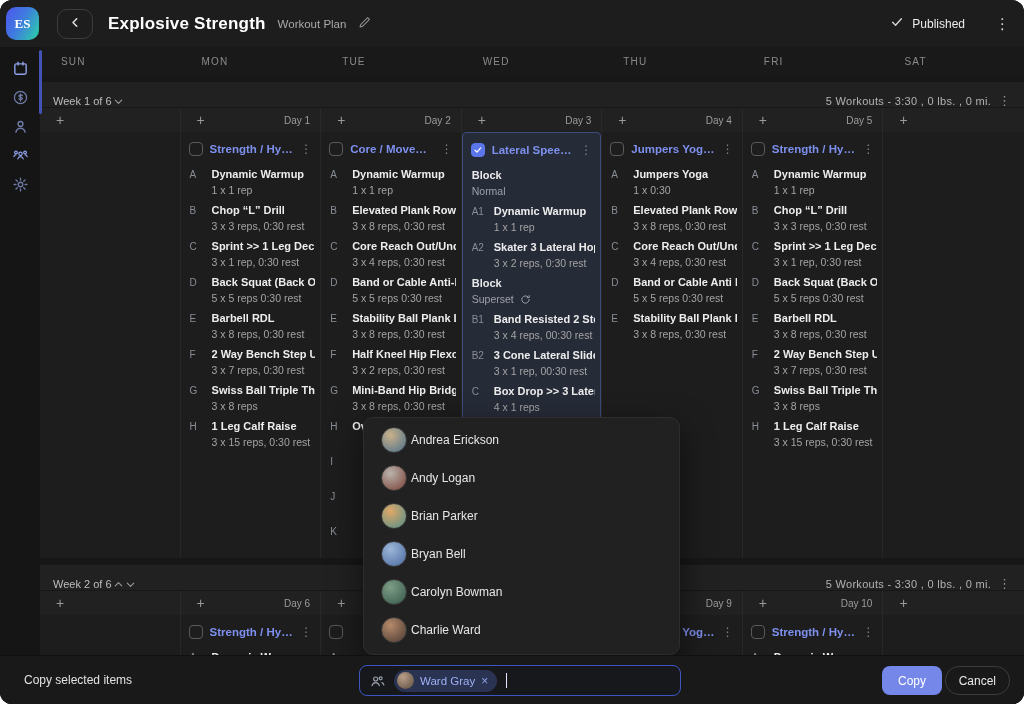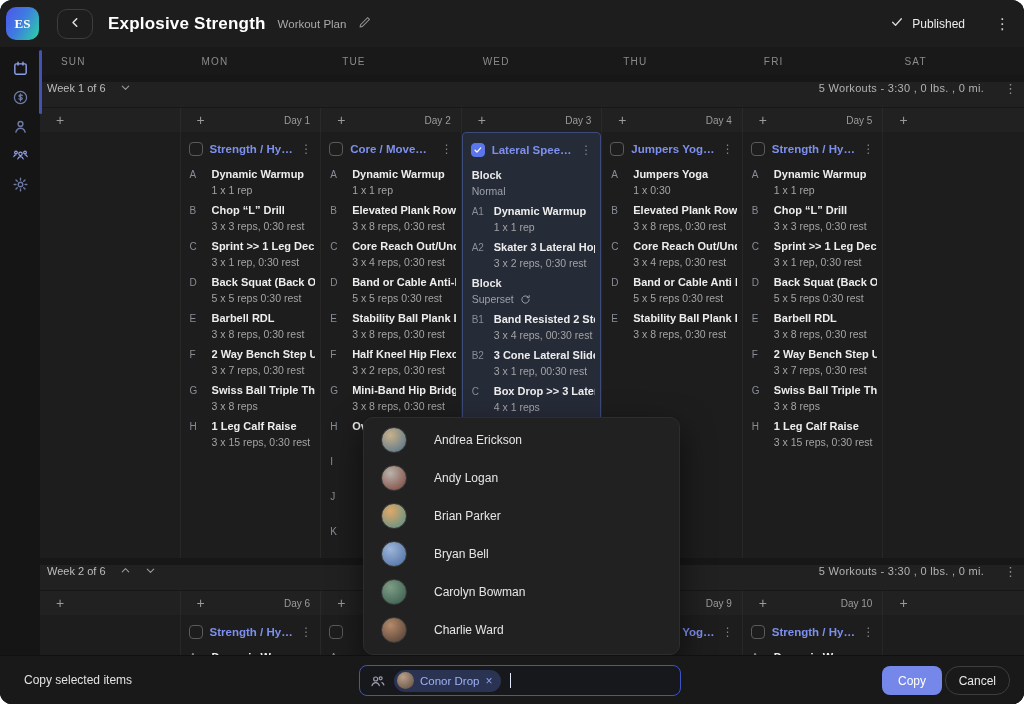--- a/index.html
+++ b/index.html
@@ -26,21 +26,21 @@
   .sidebar{position:absolute;left:0;top:47px;bottom:0;width:40px;background:#151515;display:flex;flex-direction:column;align-items:center;padding-top:7px;}
   .side-btn{width:40px;height:29px;display:flex;align-items:center;justify-content:center;background:none;border:none;cursor:pointer;color:#6e79a4;}
   .side-btn svg{width:17px;height:17px;}
   .side-btn.active{color:#8fa0ea;}
   .side-btn.bright{color:#8fa0ea;}
   .scroll-thumb{position:absolute;left:39px;top:50px;width:3px;height:64px;background:#4353b4;border-radius:2px;z-index:30;}
   
   .main{position:absolute;left:40px;top:47px;right:0;bottom:0;background:#171717;overflow:hidden;}
   .dow{height:28px;background:#191919;display:grid;grid-template-columns:repeat(7,1fr);}
   .dow span{display:flex;align-items:center;padding-left:21px;font-size:10px;letter-spacing:1.2px;color:#8b8b8b;}
-  .wk-head{height:25px;background:#212121;margin-top:7px;display:flex;align-items:flex-start;padding:0 7px;gap:14px;}
+  .wk-head{height:25px;background:#212121;margin-top:7px;display:flex;align-items:flex-end;padding:0 13px;gap:1px;}
   .wk-label{font-size:11px;color:#bdbdbd;}
   .wk-chev{background:none;border:none;color:#9a9a9a;padding:0;cursor:pointer;display:flex;}
   .wk-chev svg{width:11px;height:11px;}
   .wk-spacer{flex:1;}
   .wk-stats{font-size:11px;color:#b2b2b2;letter-spacing:.3px;}
   .wk-kebab{color:#8f8f8f;font-size:13px;margin-left:6px;cursor:pointer;line-height:1;}
   .day-row{height:24px;background:#212121;margin-top:1px;display:grid;grid-template-columns:repeat(7,1fr);}
   .day-cell{display:flex;align-items:center;justify-content:space-between;padding:0 10px 0 16px;border-right:1px solid #2a2a2a;}
   .day-cell:last-child{border-right:none;}
   .day-plus{color:#9a9a9a;font-size:14px;cursor:pointer;line-height:1;}
@@ -63,21 +63,21 @@
   .ex-body{flex:1;min-width:0;}
   .ex-name{font-size:11px;font-weight:700;color:#ededed;white-space:nowrap;overflow:hidden;}
   .ex-det{font-size:10.5px;color:#a4a4a4;margin-top:4px;white-space:nowrap;overflow:hidden;}
   .block-row{margin-top:8px;min-height:27px;padding-left:4px;}
   .block-t{font-size:11px;font-weight:700;color:#e9e9e9;}
   .block-m{font-size:10.5px;color:#9da1ab;margin-top:4px;display:flex;align-items:center;gap:6px;}
   .block-m svg{width:11px;height:11px;color:#9da1ab;}
   
   .dropdown{position:absolute;left:363px;top:417px;width:317px;height:238px;background:#212121;border:1px solid #2d2d2d;
     border-radius:10px;box-shadow:0 12px 32px rgba(0,0,0,.55);z-index:40;overflow:hidden;padding:3px 0;}
-  .user-row{display:flex;align-items:center;gap:27px;height:38px;padding:0 17px;cursor:pointer;}
+  .user-row{display:flex;align-items:center;gap:4px;height:38px;padding:0 17px;cursor:pointer;}
   .uav{width:26px;height:26px;border-radius:50%;flex:none;border:1px solid #3a3a3a;}
   .uname{font-size:12px;color:#e6e6e6;}
   
   .footer{position:absolute;left:0;right:0;bottom:0;height:49px;background:#191919;z-index:45;border-top:1px solid #101010;}
   .hint{position:absolute;left:24px;top:17px;font-size:12px;color:#e2e2e2;}
   .assign-input{position:absolute;left:359px;top:9px;width:322px;height:31px;border:1px solid #3e55c4;border-radius:8px;
     background:#17181c;display:flex;align-items:center;gap:9px;padding:0 9px;cursor:text;}
   .assign-input .group-ic{color:#9aa0ad;display:flex;}
   .assign-input .group-ic svg{width:16px;height:16px;}
   .chip{display:flex;align-items:center;gap:6px;background:#2a3352;border-radius:12px;height:22px;padding:0 9px 0 3px;}
@@ -711,21 +711,21 @@
       <span class="group-ic">
         <svg viewBox="0 0 24 24" fill="none" stroke="currentColor" stroke-width="1.8" stroke-linecap="round" stroke-linejoin="round">
             <circle cx="10" cy="9" r="3"></circle>
             <path d="M4.5 19c.9-3.2 3.3-4.7 5.5-4.7s4.6 1.5 5.5 4.7"></path>
             <circle cx="17.5" cy="8" r="2.2"></circle>
             <path d="M19.5 14.4c1.3.6 2.3 1.8 2.8 3.6"></path>
           </svg>
       </span>
       <span class="chip">
         <span class="chip-av"></span>
-        <span class="chip-label">Conor Drop</span>
+        <span class="chip-label">Ward Gray</span>
         <span class="chip-x">×</span>
       </span>
       <span class="caret"></span>
     </div>
     <button class="btn-copy">Copy</button>
     <button class="btn-cancel">Cancel</button>
   </footer>
 
 </div>
 

